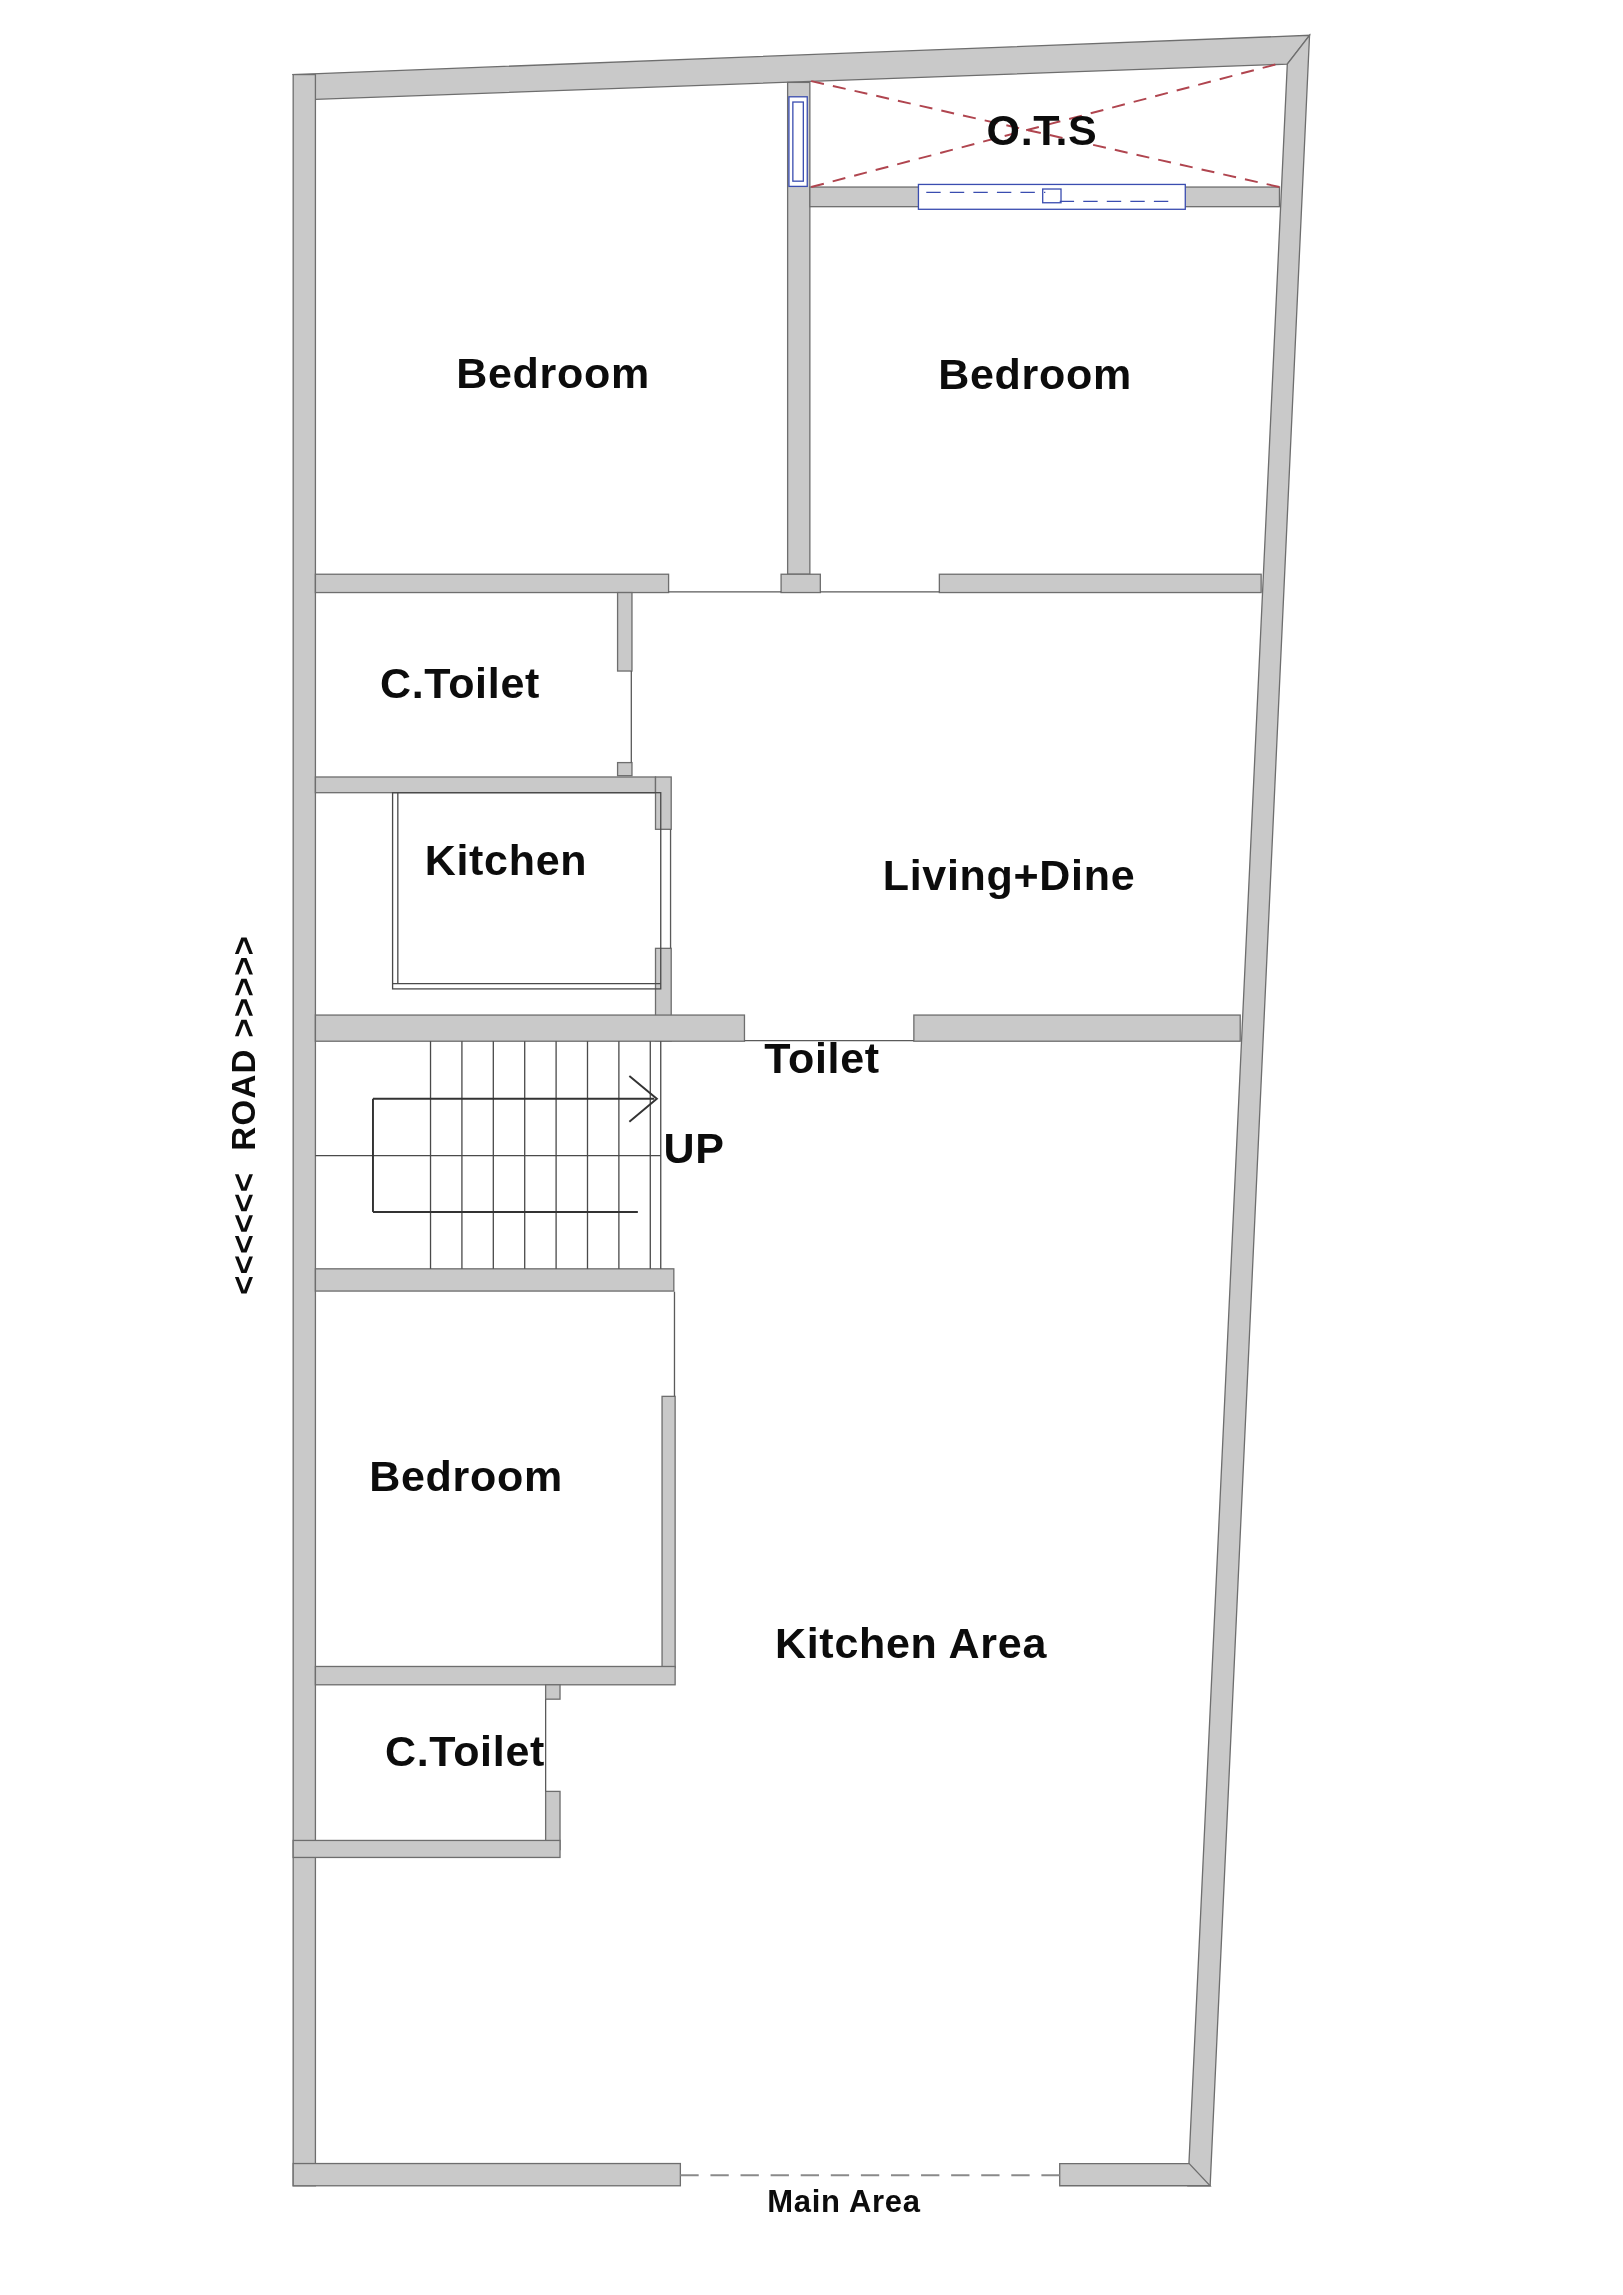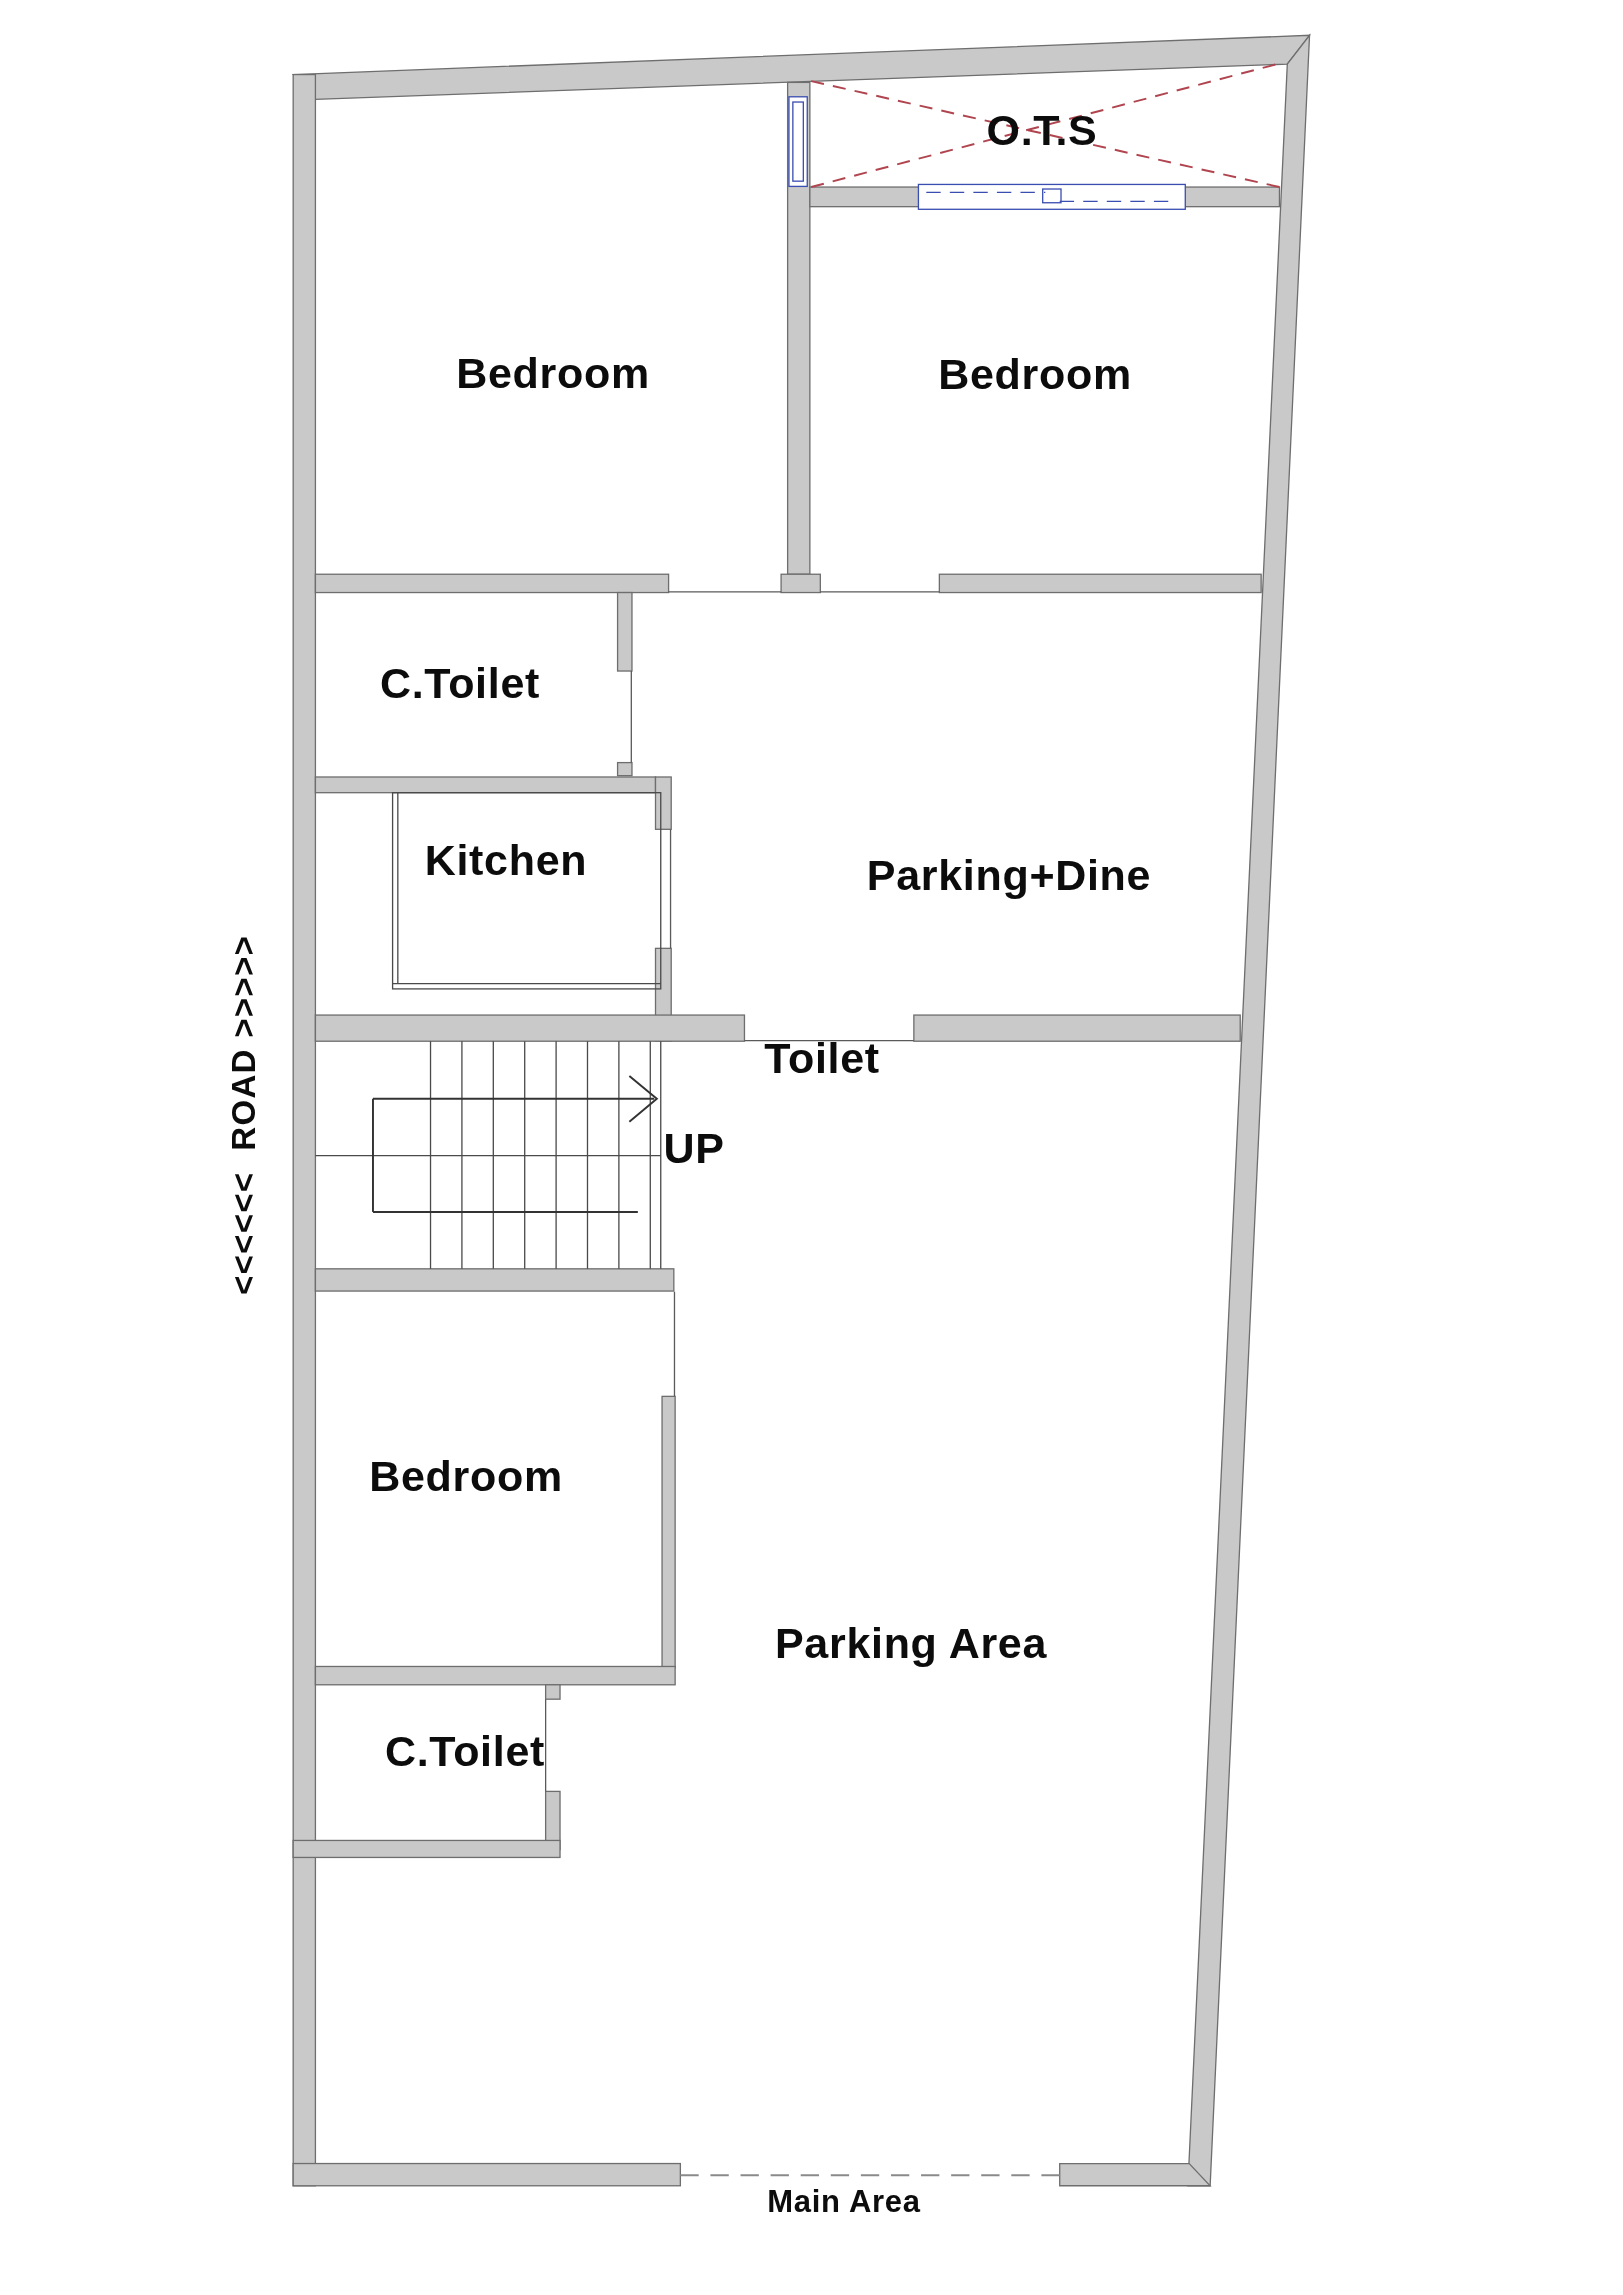--- a/index.html
+++ b/index.html
@@ -119,22 +119,22 @@
     <rect x="1594" y="289" width="28" height="21" stroke="var(--window_outline)" stroke-width="2"></rect>
 
     <line x1="1040" y1="3326" x2="1620" y2="3326" stroke="var(--dashed_gate)" stroke-width="3" stroke-dasharray="28 18"></line>
   </svg>
 
   <div class="label" style="left:553px;top:373px;">Bedroom</div>
   <div class="label" style="left:1035px;top:374px;">Bedroom</div>
   <div class="label" style="left:1042px;top:130px;">O.T.S</div>
   <div class="label" style="left:460px;top:683px;">C.Toilet</div>
   <div class="label" style="left:506px;top:860px;">Kitchen</div>
-  <div class="label" style="left:1009px;top:875px;">Parking+Dine</div>
+  <div class="label" style="left:1009px;top:875px;">Living+Dine</div>
   <div class="label" style="left:822px;top:1058px;">Toilet</div>
   <div class="label" style="left:672px;top:1148px;margin-left:22px;">UP</div>
   <div class="label" style="left:466px;top:1476px;">Bedroom</div>
-  <div class="label" style="left:911px;top:1643px;">Parking Area</div>
+  <div class="label" style="left:911px;top:1643px;">Kitchen Area</div>
   <div class="label" style="left:465px;top:1751px;">C.Toilet</div>
   <div class="label small" style="left:844px;top:2202px;">Main Area</div>
   <div class="label road-vert" style="left:244px;top:1115px;">&lt;&lt;&lt;&lt;&lt;&lt;  ROAD &gt;&gt;&gt;&gt;&gt;</div>
 </div>
 
 
 </body></html>

